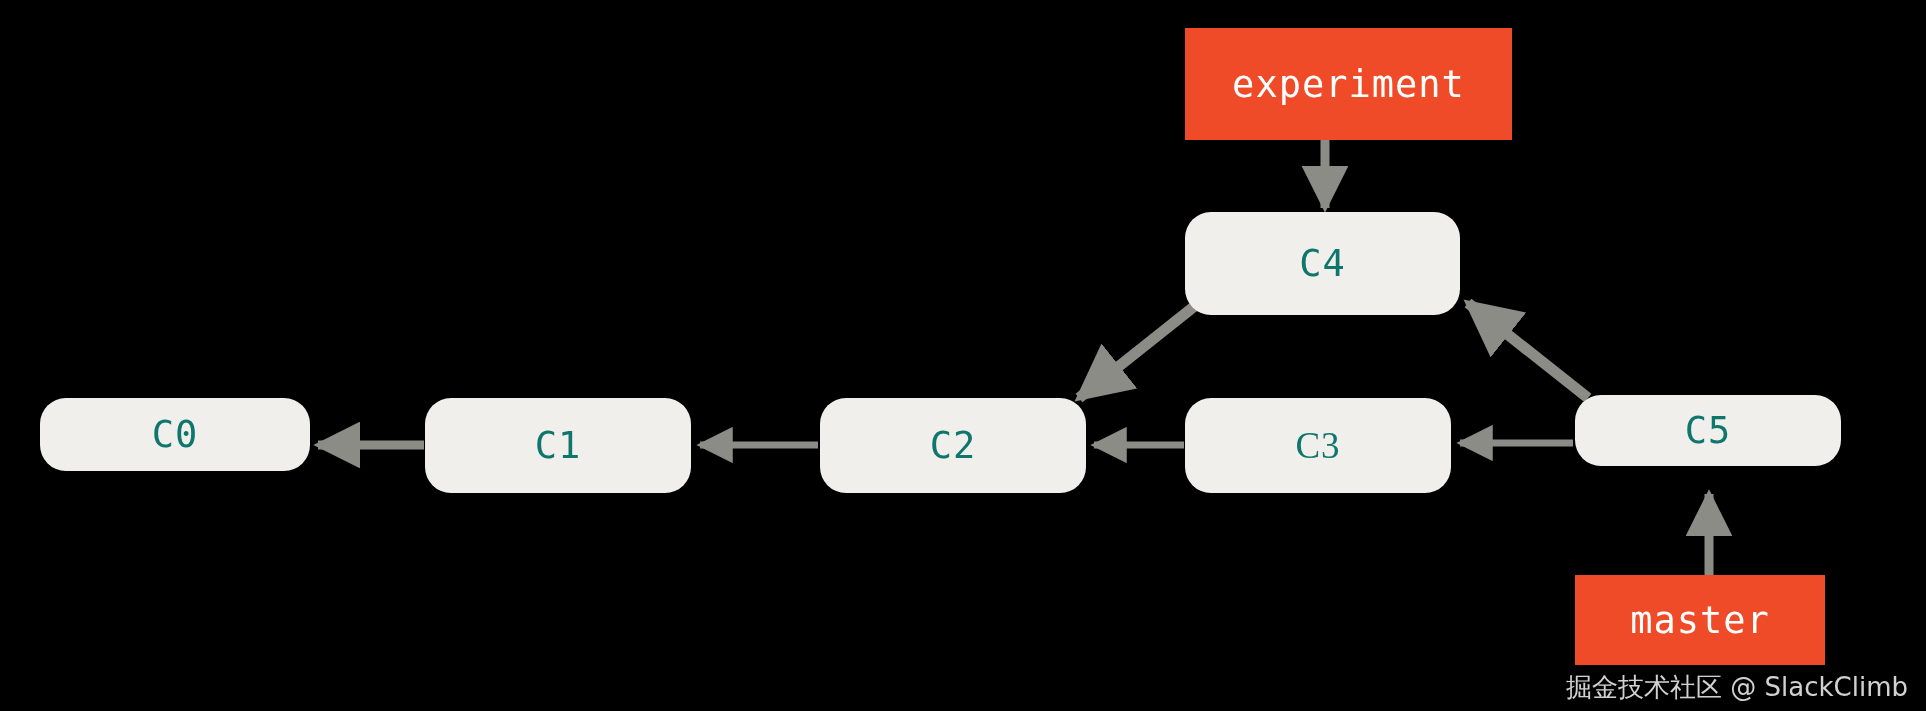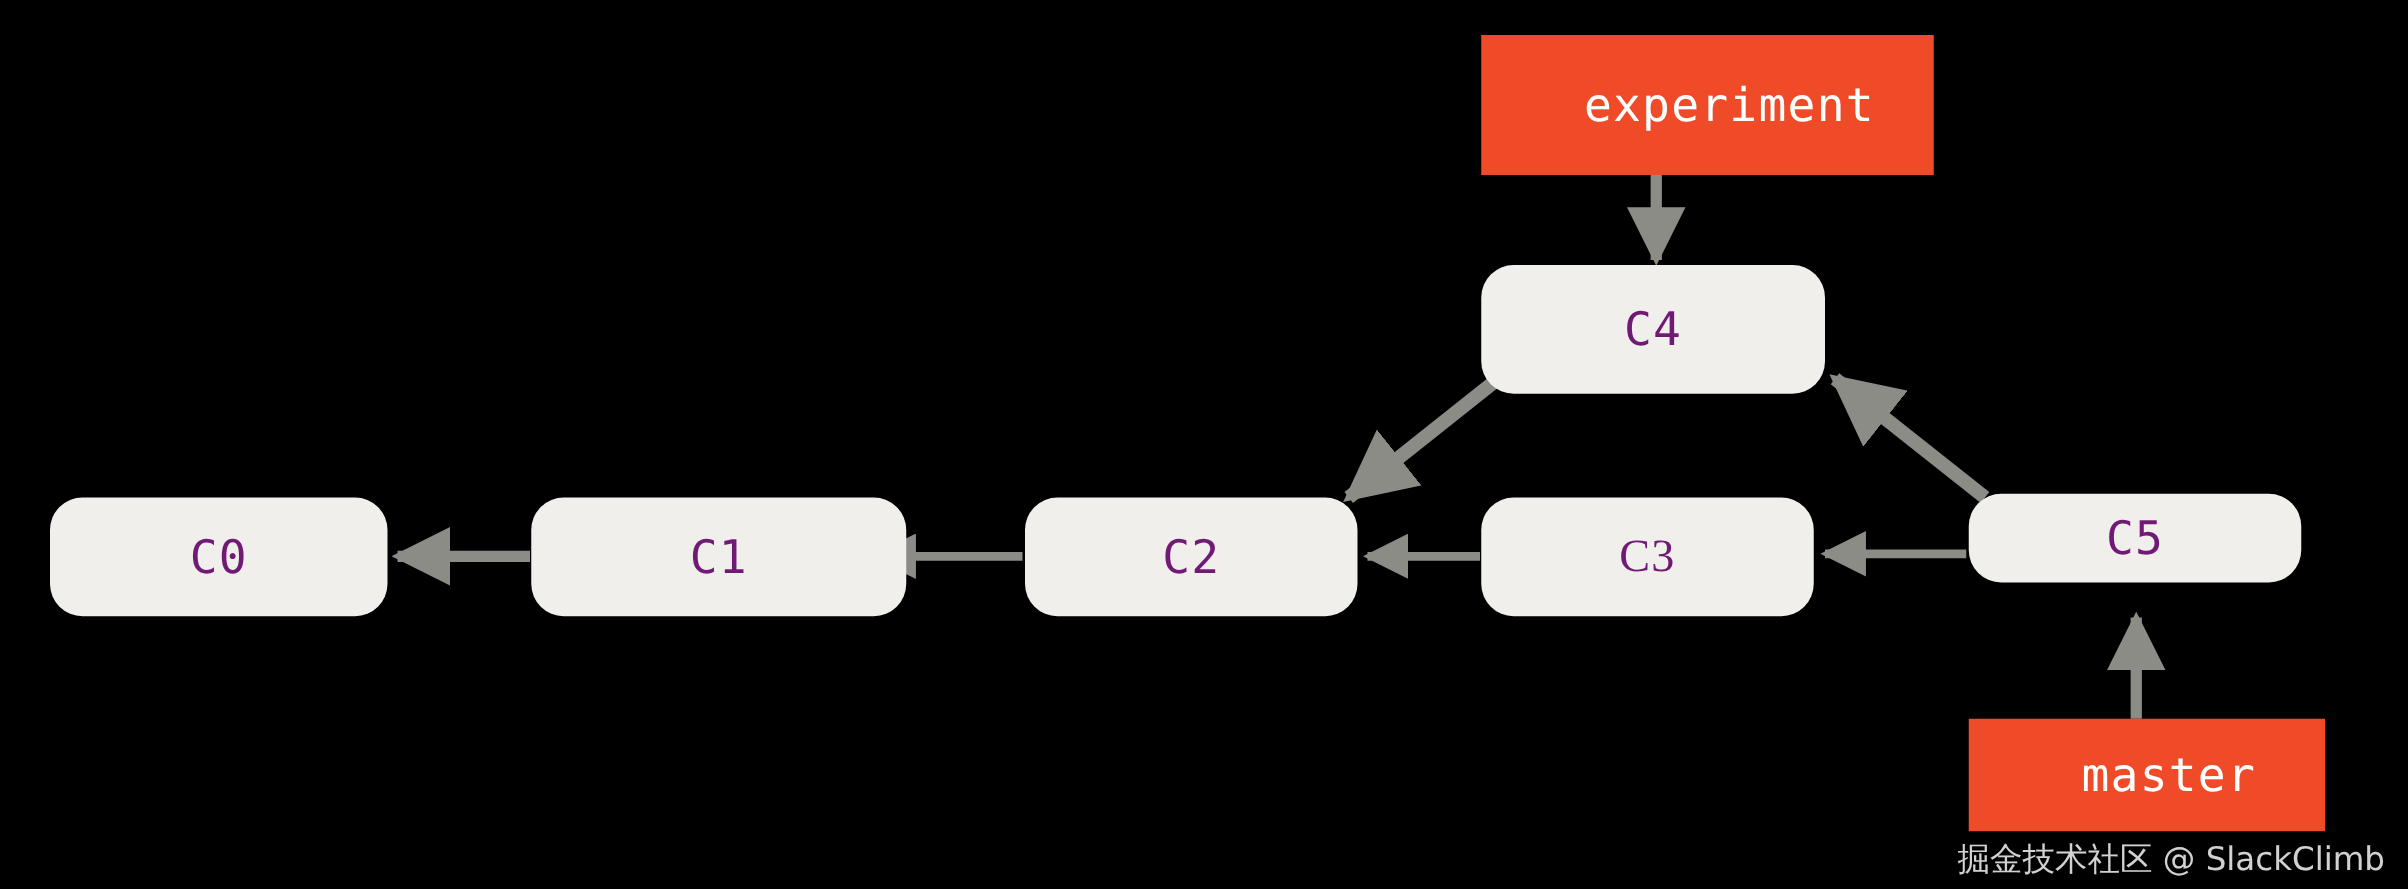--- a/index.html
+++ b/index.html
@@ -25,38 +25,37 @@
     height: 711px;
     pointer-events: none;
   }
   .commit-node {
     position: absolute;
     background: #f0efeb;
     border-radius: 26px;
     display: flex;
     align-items: center;
     justify-content: center;
-    color: #701a75;
+    color: #0f766e;
     font-family: "DejaVu Sans Mono", monospace;
     font-size: 37px;
     letter-spacing: 1px;
     z-index: 3;
   }
   .branch-label {
     position: absolute;
     background: #f04b28;
     display: flex;
     align-items: center;
     justify-content: center;
     color: #ffffff;
     font-family: "DejaVu Sans Mono", monospace;
     font-size: 37px;
     letter-spacing: 1px;
     z-index: 3;
-    padding-left: 35px;
   }
   .watermark {
     position: absolute;
     right: 18px;
     bottom: 6px;
     font-family: "DejaVu Sans", sans-serif;
     font-size: 26px;
     color: rgba(255,255,255,0.82);
     white-space: nowrap;
     letter-spacing: 0px;
@@ -86,25 +85,25 @@
 
     <line x1="1573" y1="443" x2="1460" y2="443" stroke="#8c8c87" stroke-width="7" marker-end="url(#ah)"></line>
 
     <line x1="1588" y1="398" x2="1468" y2="303" stroke="#8c8c87" stroke-width="11" marker-end="url(#ah)"></line>
 
     <line x1="1325" y1="140" x2="1325" y2="208" stroke="#8c8c87" stroke-width="9" marker-end="url(#ah)"></line>
 
     <line x1="1709" y1="575" x2="1709" y2="494" stroke="#8c8c87" stroke-width="9" marker-end="url(#ah)"></line>
   </svg>
 
-  <div class="commit-node" style="left:40px; top:398px; width:270px; height:95px;align-items:center;">
+  <div class="commit-node" style="left:40px; top:398px; width:270px; height:73px;align-items:center;">
     <span>C0</span>
   </div>
 
-  <div class="commit-node" style="left:425px; top:398px; width:300px; height:95px;justify-content:center;">
+  <div class="commit-node" style="left:425px; top:398px; width:266px; height:95px;justify-content:center;">
     <span>C1</span>
   </div>
 
   <div class="commit-node" style="left:820px; top:398px; width:266px; height:95px;">
     <span>C2</span>
   </div>
 
   <div class="commit-node" style="left:1185px; top:398px; width:266px; height:95px;font-family:Liberation Serif, serif;">
     <span>C3</span>
   </div>

